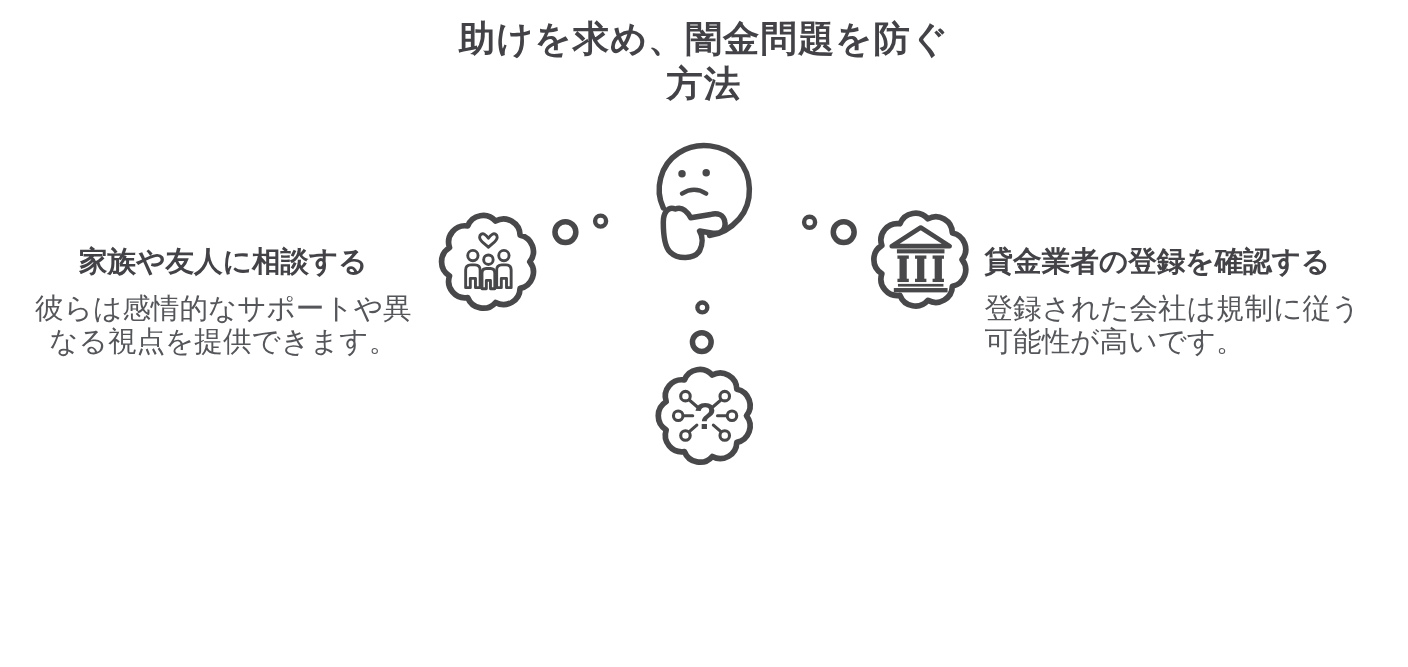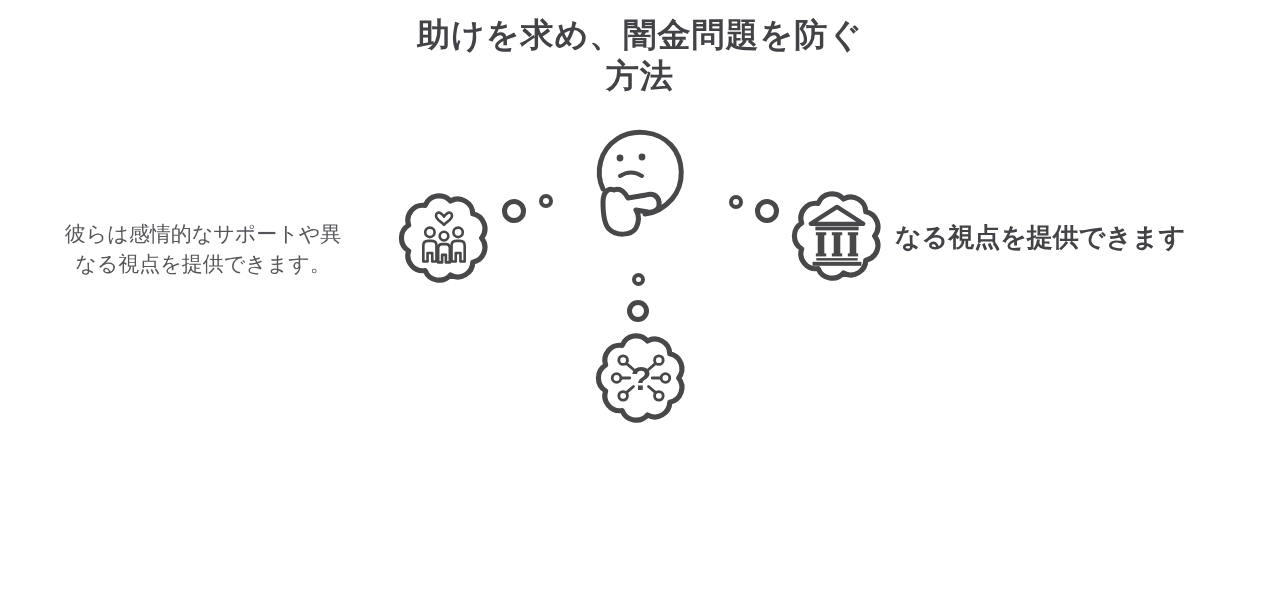--- a/index.html
+++ b/index.html
@@ -13,21 +13,21 @@
     color:#434347;white-space:pre-line;letter-spacing:1px;
   }
   .item{position:absolute;}
   .item-left{left:14px;top:221px;width:378px;text-align:center;}
   .item-right{left:895px;top:221px;width:360px;text-align:left;}
   .item-bottom{left:450px;top:435px;width:380px;text-align:center;}
   .item h2{
     margin:0 0 12px 0;font-size:26px;line-height:32px;font-weight:bold;color:#434347;
   }
   .item p{
-    margin:0;font-size:21px;line-height:30px;color:#55565a;white-space:pre-line;font-family:Liberation Mono, monospace;
+    margin:0;font-size:26px;line-height:30px;color:#55565a;white-space:pre-line;
   }
   .fig{position:absolute;}
   .dot{
     position:absolute;box-sizing:border-box;border-style:solid;border-color:#48484a;
     border-radius:50%;background:#fff;
   }
   .dot-lbig  {left:502px;top:199px;width:24px;height:24px;border-width:5.5px;}
   .dot-lsmall{left:539px;top:194px;width:14px;height:14px;border-width:4.5px;}
   .dot-rsmall{left:729px;top:195px;width:14px;height:14px;border-width:4.5px;}
   .dot-rbig  {left:755px;top:199px;width:24px;height:24px;border-width:5.5px;}
@@ -127,24 +127,27 @@
         <path d="M 35 65 L 42 59"></path>
         <path d="M 65 35 L 58 41"></path>
         <path d="M 70.5 50 L 62 50"></path>
         <path d="M 65 65 L 58 59"></path>
         <text x="50" y="63" text-anchor="middle" font-size="36" font-weight="bold" fill="#48484a" stroke="none" font-family="Liberation Sans, sans-serif">?</text>
       </g>
     </g>
   </svg>
 
   <section class="item item-left">
+    <h2>家族や友人に相談する</h2>
     <p>彼らは感情的なサポートや異
 なる視点を提供できます。</p>
   </section>
 
   <section class="item item-right">
-    <h2>なる視点を提供できます</h2>
+    <h2>貸金業者の登録を確認する</h2>
+    <p>登録された会社は規制に従う
+可能性が高いです。</p>
   </section>
 
   <section class="item item-bottom">
   </section>
 
 </div>
 
 </body></html>

